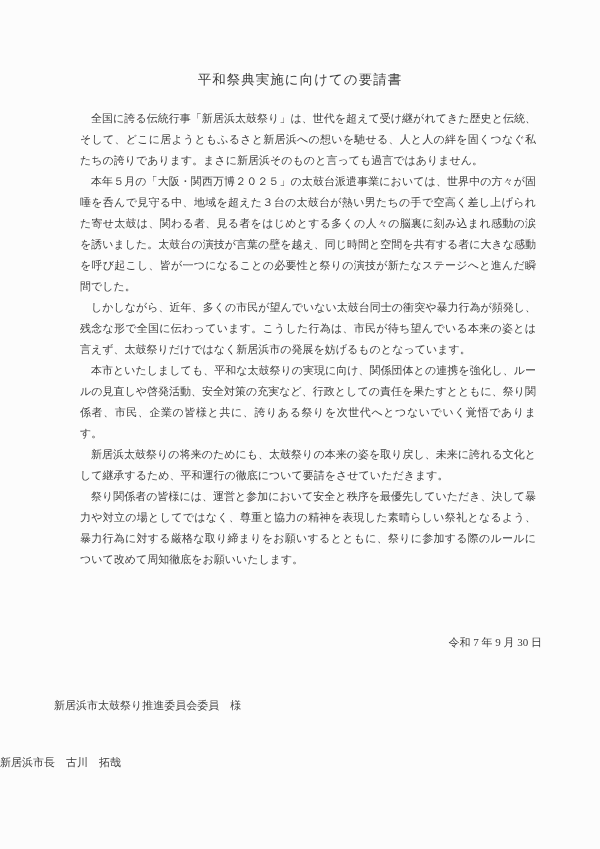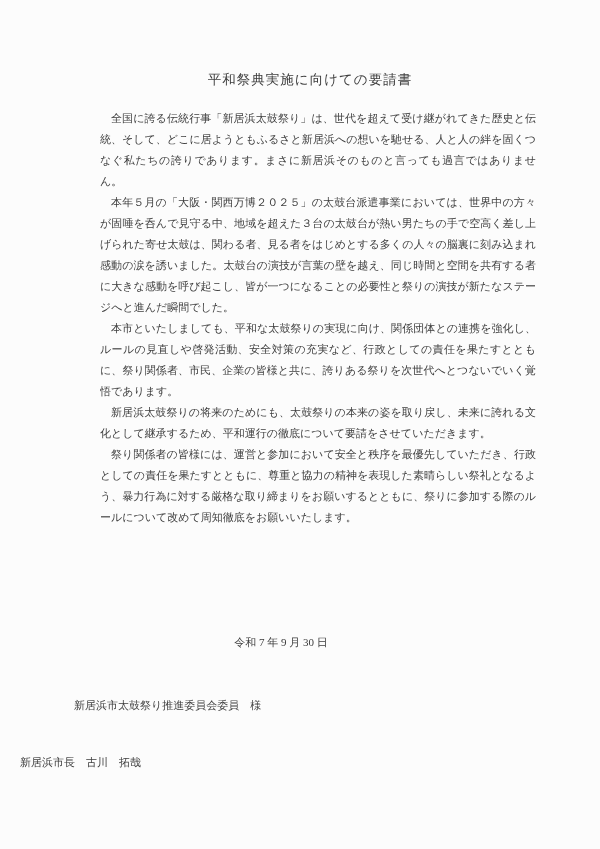--- a/index.html
+++ b/index.html
@@ -9,21 +9,20 @@
   * { margin: 0; padding: 0; box-sizing: border-box; }
   html, body { background: var(--page-background); }
   .page {
     position: relative;
     width: 600px;
     height: 849px;
     background: var(--page-background);
     color: var(--text);
     font-family: "Liberation Serif", "DejaVu Serif", serif;
     overflow: hidden;
-    padding-left: 20px;
   }
   .doc-title {
     margin-top: 69px;
     text-align: center;
     font-size: 13.5px;
     line-height: 21px;
     letter-spacing: 1px;
     font-weight: normal;
     color: var(--text);
   }
@@ -34,21 +33,21 @@
     line-height: 21px;
     text-align: justify;
     text-justify: inter-ideograph;
     overflow: hidden;
   }
   .doc-body p {
     text-indent: 1em;
   }
   .doc-date {
     margin: 38px 58px 0 0;
-    text-align: center;
+    text-align: right;
     font-size: 11px;
     line-height: 21px;
   }
   .doc-addressee {
     margin: 42px 0 0 54px;
     font-size: 11px;
     line-height: 21px;
   }
   .doc-signature {
     margin: 36px 112px 0 0;
@@ -59,23 +58,24 @@
 </head>
 <body>
 
 <div class="page">
 
   <h1 class="doc-title">平和祭典実施に向けての要請書</h1>
 
   <div class="doc-body">
     <p>全国に誇る伝統行事「新居浜太鼓祭り」は、世代を超えて受け継がれてきた歴史と伝統、そして、どこに居ようともふるさと新居浜への想いを馳せる、人と人の絆を固くつなぐ私たちの誇りであります。まさに新居浜そのものと言っても過言ではありません。</p>
     <p>本年５月の「大阪・関西万博２０２５」の太鼓台派遣事業においては、世界中の方々が固唾を呑んで見守る中、地域を超えた３台の太鼓台が熱い男たちの手で空高く差し上げられた寄せ太鼓は、関わる者、見る者をはじめとする多くの人々の脳裏に刻み込まれ感動の涙を誘いました。太鼓台の演技が言葉の壁を越え、同じ時間と空間を共有する者に大きな感動を呼び起こし、皆が一つになることの必要性と祭りの演技が新たなステージへと進んだ瞬間でした。</p>
+    <p>しかしながら、近年、多くの市民が望んでいない太鼓台同士の衝突や暴力行為が頻発し、残念な形で全国に伝わっています。こうした行為は、市民が待ち望んでいる本来の姿とは言えず、太鼓祭りだけではなく新居浜市の発展を妨げるものとなっています。</p>
     <p>本市といたしましても、平和な太鼓祭りの実現に向け、関係団体との連携を強化し、ルールの見直しや啓発活動、安全対策の充実など、行政としての責任を果たすとともに、祭り関係者、市民、企業の皆様と共に、誇りある祭りを次世代へとつないでいく覚悟であります。</p>
     <p>新居浜太鼓祭りの将来のためにも、太鼓祭りの本来の姿を取り戻し、未来に誇れる文化として継承するため、平和運行の徹底について要請をさせていただきます。</p>
-    <p>祭り関係者の皆様には、運営と参加において安全と秩序を最優先していただき、行政としての責任を果たすとともに、尊重と協力の精神を表現した素晴らしい祭礼となるよう、暴力行為に対する厳格な取り締まりをお願いするとともに、祭りに参加する際のルールについて改めて周知徹底をお願いいたします。</p>
+    <p>祭り関係者の皆様には、運営と参加において安全と秩序を最優先していただき、決して暴力や対立の場としてではなく、尊重と協力の精神を表現した素晴らしい祭礼となるよう、暴力行為に対する厳格な取り締まりをお願いするとともに、祭りに参加する際のルールについて改めて周知徹底をお願いいたします。</p>
   </div>
 
   <div class="doc-date">令和 7 年 9 月 30 日</div>
 
   <div class="doc-addressee">新居浜市太鼓祭り推進委員会委員　様</div>
 
   <div class="doc-signature">新居浜市長　古川　拓哉</div>
 
 </div>
 

